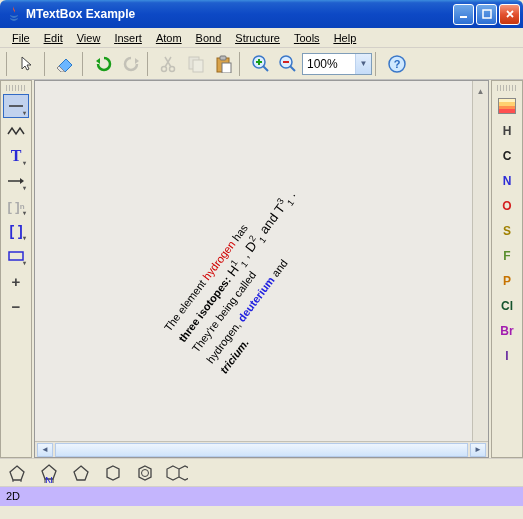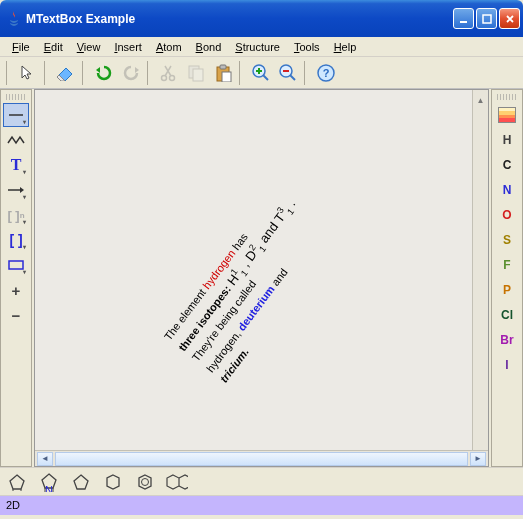--- a/index.html
+++ b/index.html
@@ -1,27 +1,27 @@
 <!DOCTYPE html>
 <html><head>
 <meta charset="utf-8">
 <style>
   * { box-sizing: border-box; margin: 0; padding: 0; font-family: Tahoma, Arial, sans-serif; font-size: 11px; }
   body { background: #ece9d8; width: 523px; height: 519px; overflow: hidden; }
   
-  .titlebar { height: 37px; background: linear-gradient(to bottom, #3c8cde 0%, #1f5fce 10%, #0d49c5 50%, #0842bb 100%); display: flex; align-items: center; padding: 0 3px 0 6px; border-radius: 6px 6px 0 0; }
+  .titlebar { height: 28px; background: linear-gradient(to bottom, #3c8cde 0%, #1f5fce 10%, #0d49c5 50%, #0842bb 100%); display: flex; align-items: center; padding: 0 3px 0 6px; border-radius: 6px 6px 0 0; }
   .titlebar .java-icon { width: 16px; height: 16px; margin-right: 4px; display: flex; align-items: center; justify-content: center; }
   .titlebar .title { color: #fff; font-weight: bold; font-size: 12px; flex: 1; }
   .titlebar .win-btns { display: flex; gap: 2px; }
   .titlebar .win-btn { width: 21px; height: 21px; border-radius: 3px; border: 1px solid #fff; display: flex; align-items: center; justify-content: center; color: #fff; font-weight: bold; font-size: 11px; }
   .titlebar .win-btn.min, .titlebar .win-btn.max { background: linear-gradient(to bottom, #6fa8e8, #2c6fd4); }
   .titlebar .win-btn.close { background: linear-gradient(to bottom, #f5967a, #e25130, #c6360e); }
   
   .menubar { height: 20px; background: #ece9d8; display: flex; align-items: center; padding: 0 6px; gap: 2px; border-bottom: 1px solid #d4d0c8; }
-  .menubar .menu-item { padding: 2px 6px; cursor: default; }
+  .menubar .menu-item { padding: 2px 6px; cursor: default; text-decoration: underline; }
   .menubar .menu-item u { text-decoration: underline; }
   
   .toolbar { height: 32px; background: #ece9d8; display: flex; align-items: center; padding: 2px 4px; gap: 1px; border-bottom: 1px solid #c0c0c0; }
   .toolbar .sep { width: 6px; height: 24px; border-left: 1px solid #aca899; margin: 0 2px; }
   .toolbar .tbtn { width: 26px; height: 26px; display: flex; align-items: center; justify-content: center; border: 1px solid transparent; }
   .toolbar .tbtn.disabled { opacity: 0.4; }
   .zoom-combo { display: flex; align-items: center; height: 22px; border: 1px solid #7f9db9; background: #fff; }
   .zoom-combo .zoom-val { width: 52px; padding: 0 4px; font-size: 12px; }
   .zoom-combo .zoom-dd { width: 16px; height: 20px; background: linear-gradient(#e2eefd,#c5dcf8); border-left: 1px solid #bcd2ee; display:flex; align-items:center; justify-content:center; color:#4d6185; font-size:8px;}
   
@@ -159,20 +159,24 @@
         <path d="M8 5 V11 M5 8 H11" stroke="#1a9e1a" stroke-width="2"></path>
       </svg>
     </div>
   <div class="tbtn">
       <svg width="20" height="20">
         <circle cx="8" cy="8" r="6" fill="#ddeeff" stroke="#3a77c8" stroke-width="1.5"></circle>
         <path d="M12 12 L17 17" stroke="#3a77c8" stroke-width="2"></path>
         <path d="M5 8 H11" stroke="#d42020" stroke-width="2"></path>
       </svg>
     </div>
+  <div class="zoom-combo">
+    <div class="zoom-val">100%</div>
+    <div class="zoom-dd">▼</div>
+  </div>
   <div class="sep"></div>
   <div class="tbtn">
       <svg width="20" height="20">
         <circle cx="10" cy="10" r="8" fill="#cfe8ff" stroke="#3a77c8" stroke-width="1.5"></circle>
         <text x="10" y="14" text-anchor="middle" font-size="12" font-weight="bold" fill="#2a6ac0">?</text>
       </svg>
     </div>
 </div>
 
 <div class="workspace">

